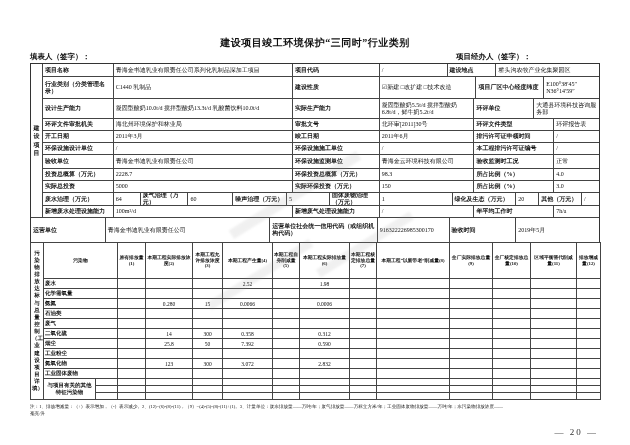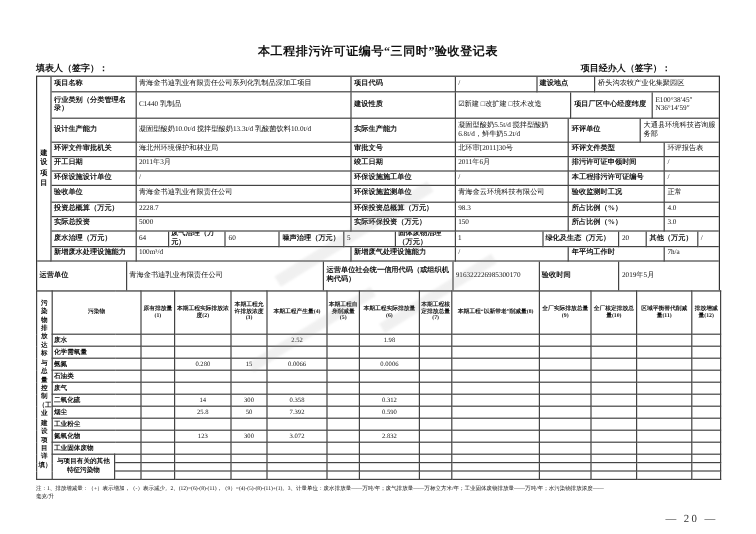--- a/index.html
+++ b/index.html
@@ -1,21 +1,21 @@
 <!DOCTYPE html>
 <html><head>
 <meta charset="utf-8">
 <style>
   html,body{margin:0;padding:0;background:#fff;}
   .page{position:relative;width:630px;height:445px;background:#ffffff;overflow:hidden;
         font-family:"Liberation Serif","DejaVu Serif",serif;color:#111;}
   .title{padding-top:36px;text-align:center;font-size:10px;font-weight:bold;letter-spacing:.5px;}
   .subhead{display:flex;justify-content:space-between;align-items:flex-end;
            margin:2px 30px 1px 30px;font-size:7.5px;font-weight:bold;}
-  .subhead .right{margin-right:41px;}
+  .subhead .right{margin-right:69px;}
   .tblwrap{margin:0 30px;width:570px;box-sizing:border-box;border:1px solid #333;background:#fff;}
   .info-top{display:flex;}
   .vcell{width:12px;box-sizing:border-box;border-right:1px solid #444;border-bottom:1px solid #444;
          display:flex;align-items:center;justify-content:center;}
   .vcell span{display:block;width:7px;font-size:6px;line-height:1.35;word-break:break-all;text-align:center;font-weight:bold;}
   .irows{flex:1;min-width:0;}
   .irow{display:flex;}
   .cell{box-sizing:border-box;border-right:1px solid #444;border-bottom:1px solid #444;
         font-size:6px;line-height:1.15;padding:1px 2px;overflow:hidden;display:flex;align-items:center;}
   .cell.l{font-weight:bold;}
@@ -40,21 +40,21 @@
 <body>
 
 <div class="page">
 
   <div class="wm">
     <div class="b1"></div>
       <div class="b2"></div>
       <div class="b3"></div>
   </div>
 
-  <div class="title">本工程排污许可证编号“三同时”验收登记表</div>
+  <div class="title">建设项目竣工环境保护“三同时”行业类别</div>
 
   <div class="subhead">
     <span>填表人（签字）：</span>
     <span class="right">项目经办人（签字）：</span>
   </div>
 
   <div class="tblwrap">
     <div class="info-top">
       <div class="vcell" style="height: 154px;">
         <span>建设项目</span>

